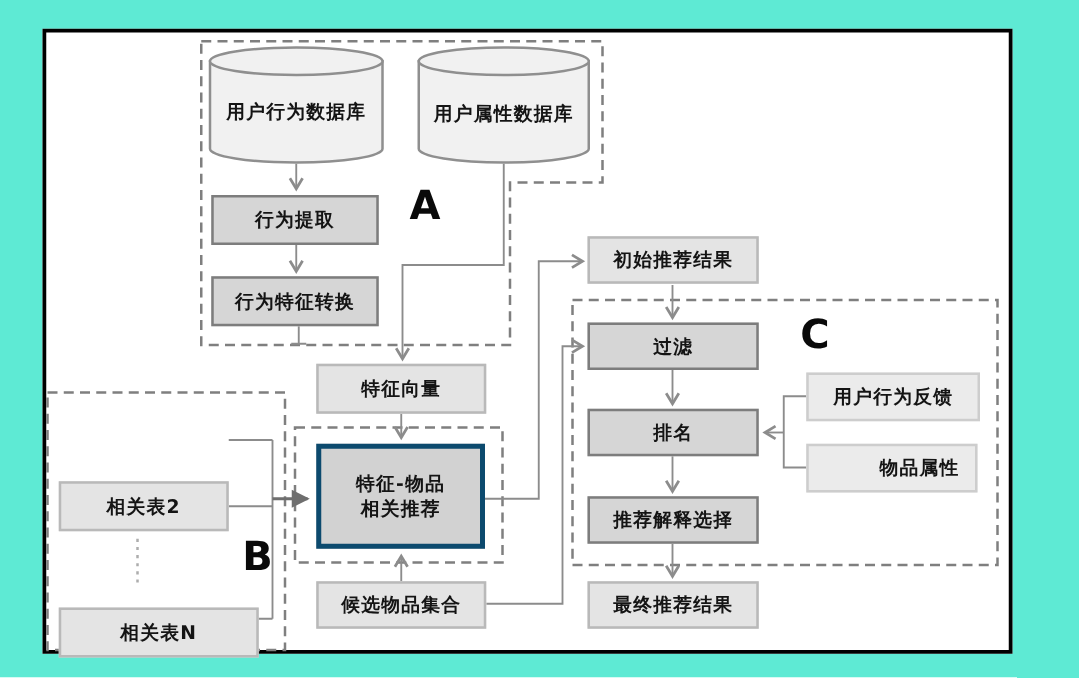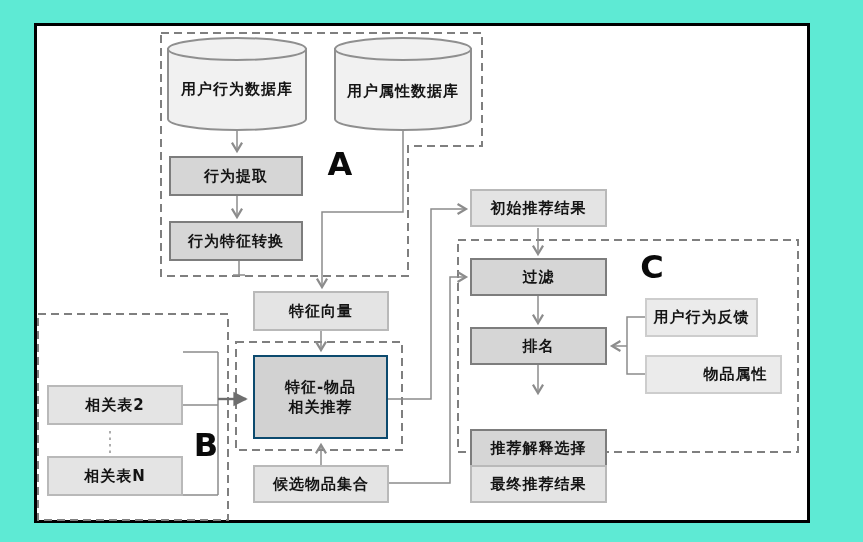--- a/index.html
+++ b/index.html
@@ -24,21 +24,21 @@
     display: flex; flex-direction: column;
     align-items: center; justify-content: center;
     text-align: center;
     font-size: 15px; font-weight: 600;
     letter-spacing: 1px;
     color: #141414;
     line-height: 1.35;
     white-space: nowrap;
   }
   .node.dark    { background: #d6d6d6; border: 2px solid #7d7d7d; }
-  .node.darker  { background: #d2d2d2; border: 2px solid #0c4a6e; }
+  .node.darker  { background: #d2d2d2; border: 4px solid #0c4a6e; }
   .node.light   { background: #e4e4e4; border: 2px solid #b9b9b9; }
   .node.lighter { background: #ebebeb; border: 2px solid #cdcdcd; }
   .cyl-label {
     position: absolute;
     display: flex; align-items: center; justify-content: center;
     font-size: 15px; font-weight: 600; letter-spacing: 1px;
     color: #141414; text-align: center; white-space: nowrap;
   }
   .grouplabel {
     position: absolute;
@@ -108,28 +108,28 @@
   <div class="node dark" style="left:169px; top:221px; width:134px; height:40px;">行为特征转换</div>
 
   <div class="node light" style="left:253px; top:291px; width:136px; height:40px;">特征向量</div>
   <div class="node darker" style="left:253px; top:355px; width:135px; height:84px;">
     <span>特征-物品</span>
     <span>相关推荐</span>
   </div>
   <div class="node light" style="left:253px; top:465px; width:136px; height:38px;">候选物品集合</div>
 
   <div class="node light" style="left:47px; top:385px; width:136px; height:40px;">相关表2</div>
-  <div class="node light" style="left:47px; top:456px; width:136px; height:40px;">相关表N</div>
+  <div class="node light" style="left:47px; top:486px; width:160px; height:40px;">相关表N</div>
 
   <div class="node light" style="left:470px; top:189px; width:137px; height:38px;">初始推荐结果</div>
   <div class="node dark" style="left:470px; top:258px; width:137px; height:38px;">过滤</div>
   <div class="node dark" style="left:470px; top:327px; width:137px; height:38px;">排名</div>
-  <div class="node dark" style="left:470px; top:397px; width:137px; height:38px;margin-top:32px;">推荐解释选择</div>
+  <div class="node dark" style="left:470px; top:397px; width:137px; height:38px;">推荐解释选择</div>
   <div class="node light" style="left:470px; top:465px; width:137px; height:38px;">最终推荐结果</div>
 
-  <div class="node lighter" style="left:645px; top:298px; width:113px; height:39px;">用户行为反馈</div>
+  <div class="node lighter" style="left:645px; top:298px; width:139px; height:39px;">用户行为反馈</div>
   <div class="node lighter" style="left:645px; top:355px; width:137px; height:39px;padding-left:44px;">物品属性</div>
 
   <div class="grouplabel" style="left:320px; top:148px;">A</div>
   <div class="grouplabel" style="left:186px; top:429px;">B</div>
   <div class="grouplabel" style="left:632px; top:251px;">C</div>
 
 </div>
 
 </body></html>

